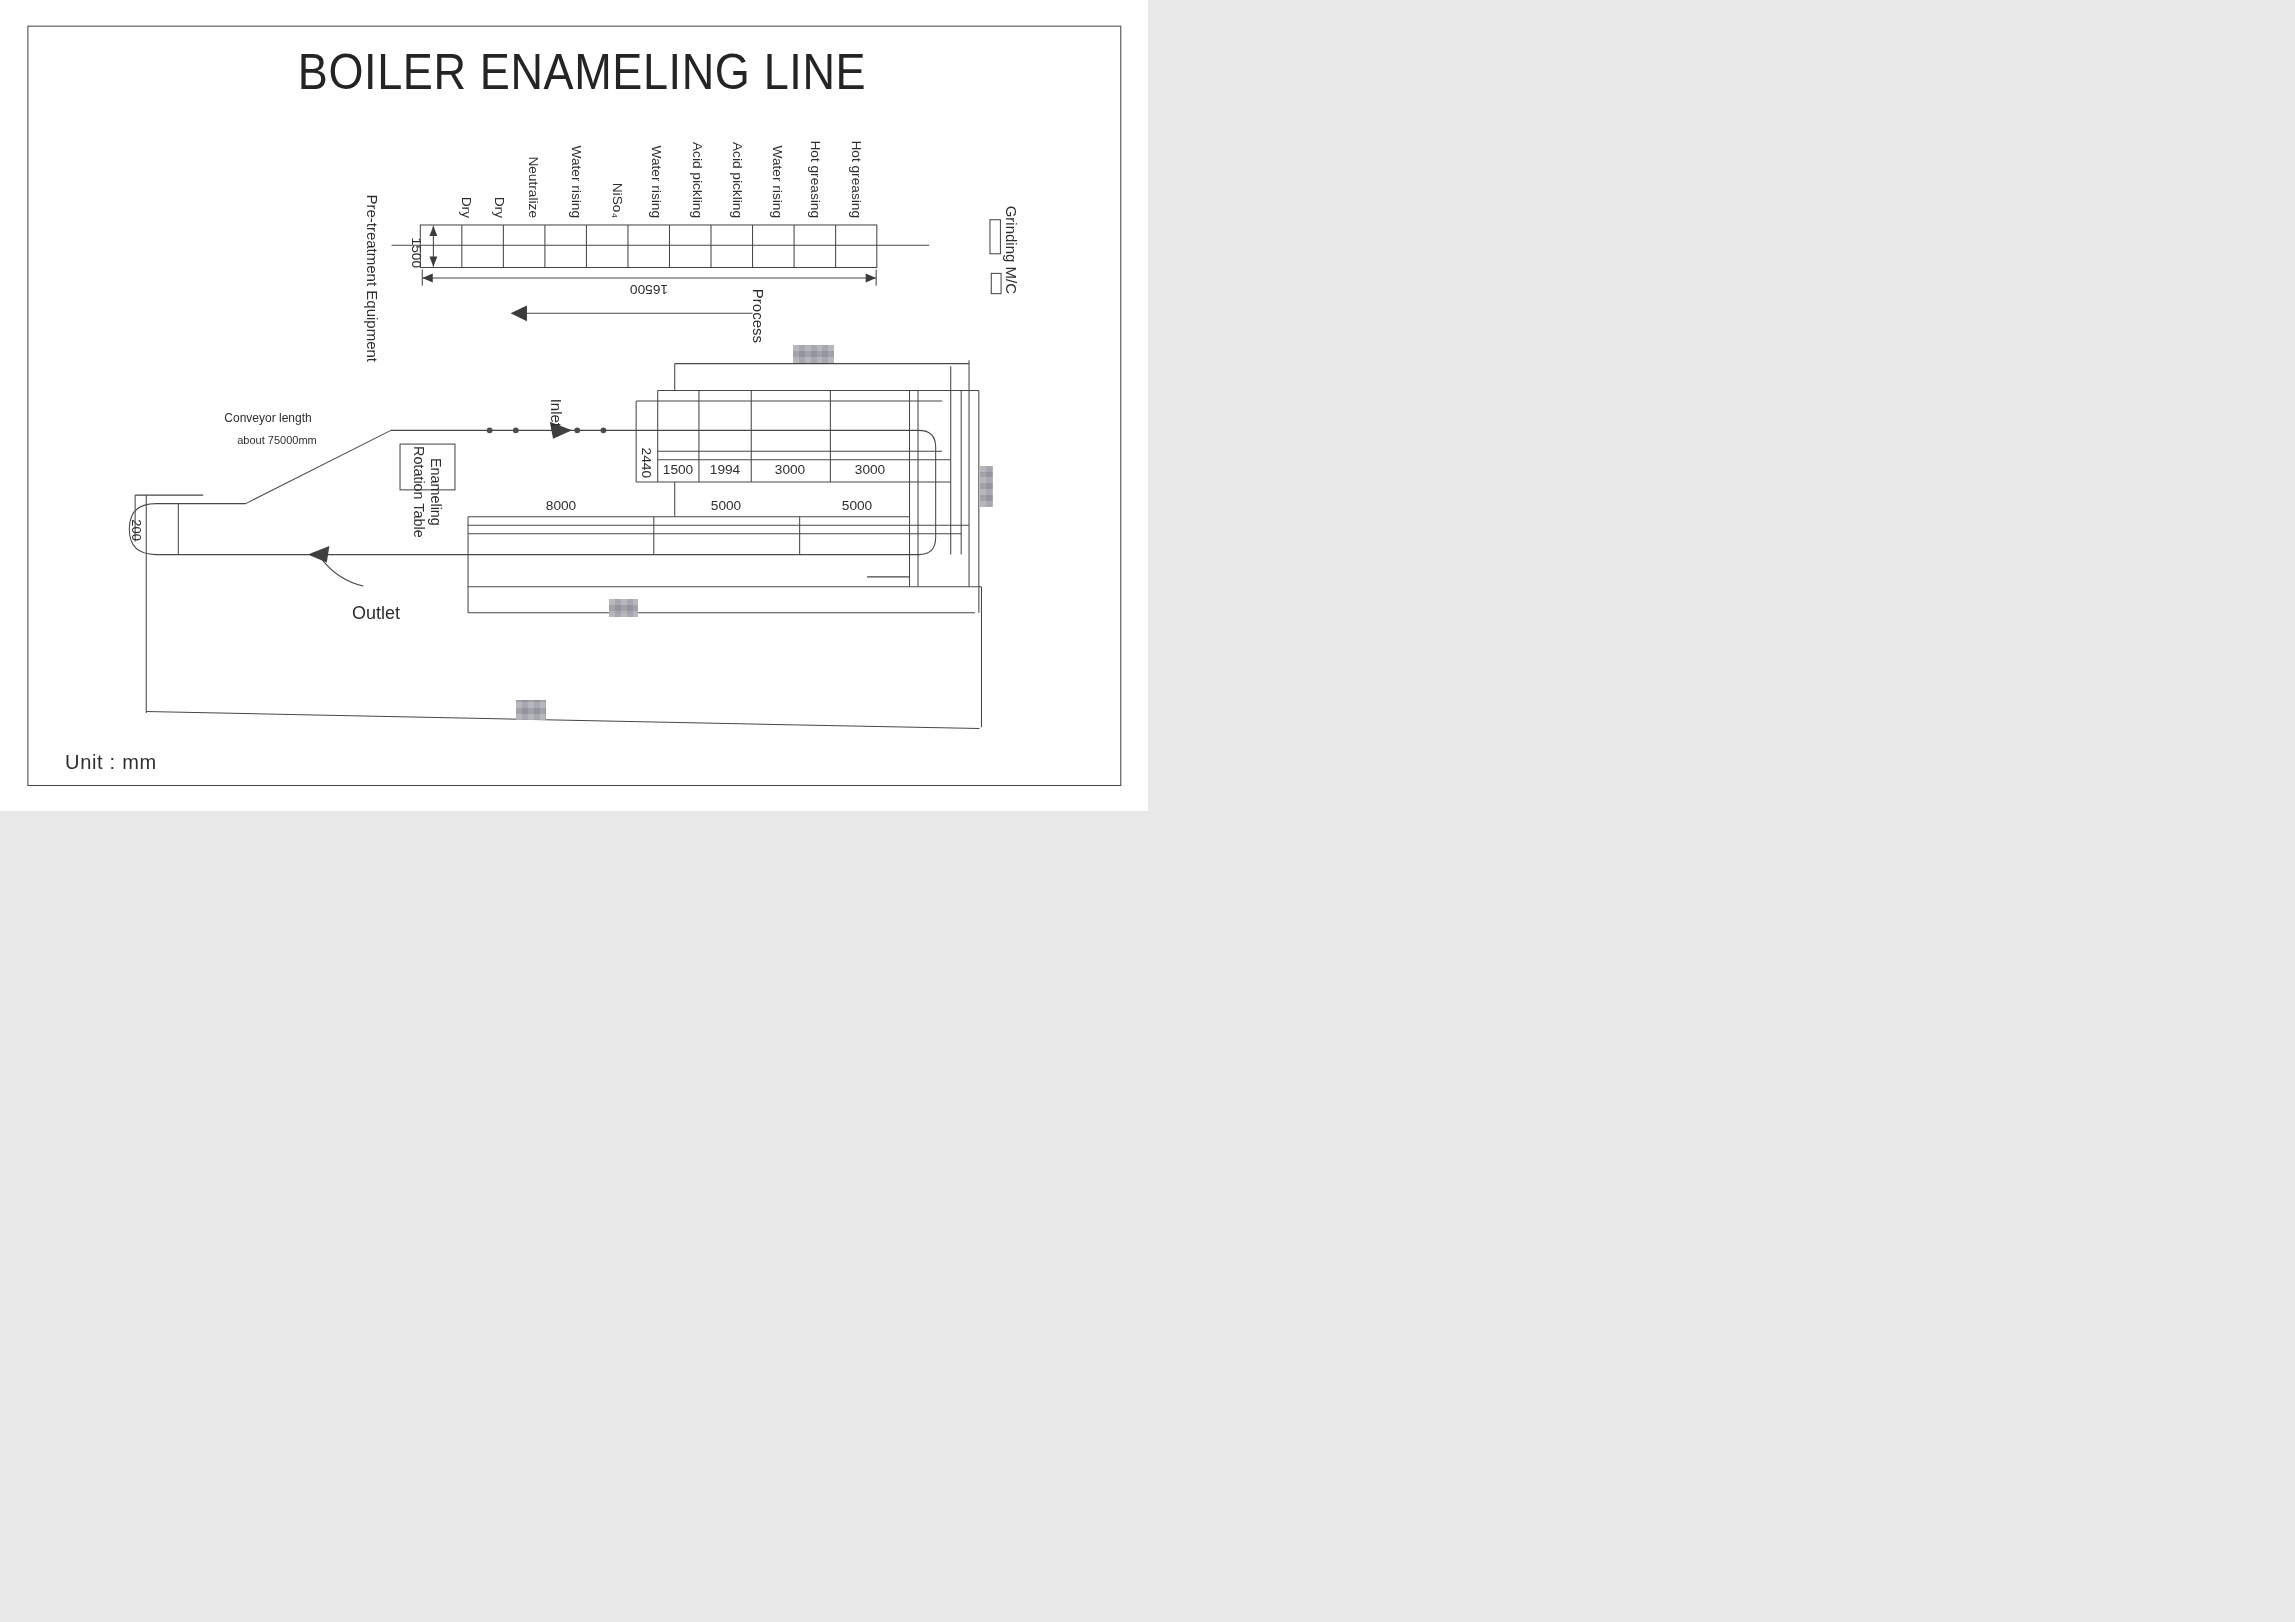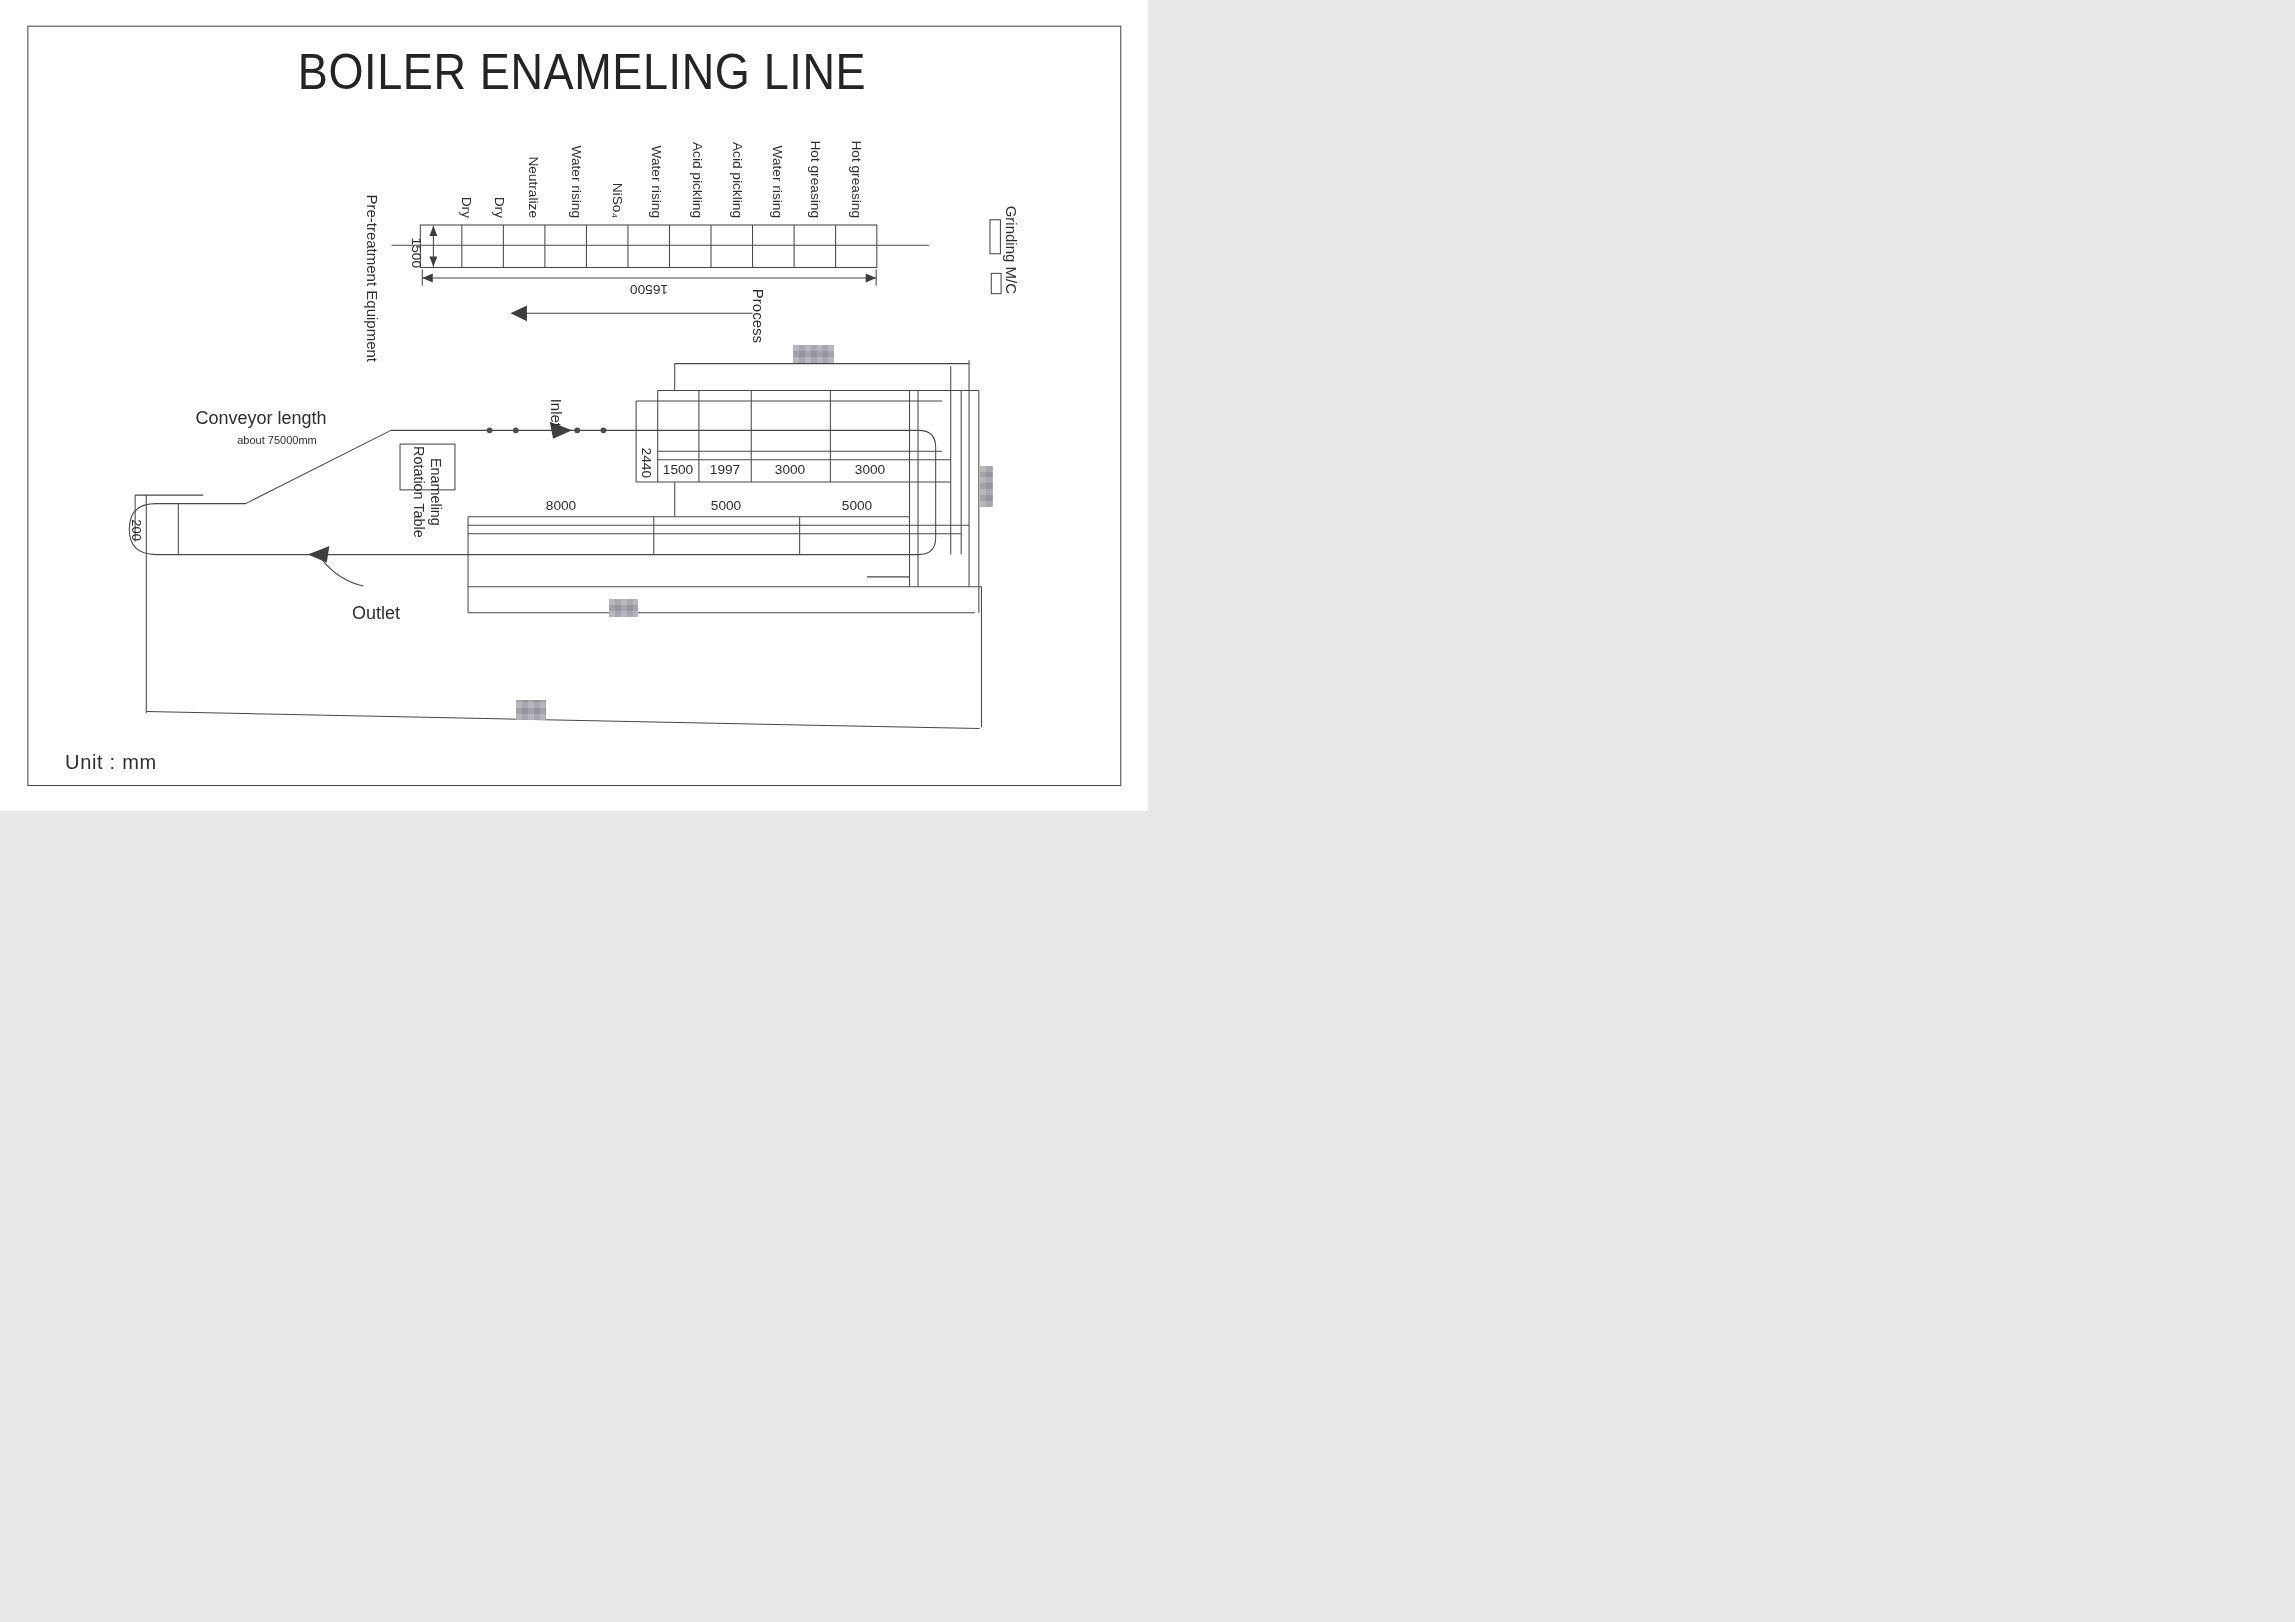--- a/index.html
+++ b/index.html
@@ -172,36 +172,36 @@
   <div class="t vt" style="left:380px; top:362px; font-size:15px">Pre-treatment Equipment</div>
 
   <div class="t vt" style="left:424px; top:268px; font-size:13.7px">1500</div>
 
   <div class="t flip" style="left:649px; top:289px; font-size:13.7px">16500</div>
 
   <div class="t vt" style="left:766px; top:343px; font-size:15px">Process</div>
 
   <div class="t vt" style="left:1019px; top:294px; font-size:15px">Grinding M/C</div>
 
-  <div class="t ctr" style="left:261px; top:419px; font-size:18px">Conveyor length</div>
+  <div class="t ctr" style="left:268px; top:419px; font-size:12px">Conveyor length</div>
   <div class="t ctr" style="left:277px; top:440px; font-size:11px">about 75000mm</div>
 
   <div class="t vt" style="left:564px; top:427px; font-size:15px">Inlet</div>
 
   <div class="t ctr" style="left:376px; top:614px; font-size:18px">Outlet</div>
 
   <div class="t vtop" style="left:444px; top:446px; font-size:14.4px; line-height:17px; text-align:center">
     <div>Enameling</div>
     <div>Rotation Table</div>
   </div>
 
   <div class="t vt" style="left:654px; top:478px; font-size:13.7px">2440</div>
 
   <div class="t ctr" style="left:678px; top:470px; font-size:13.7px">1500</div>
-  <div class="t ctr" style="left:725px; top:470px; font-size:13.7px">1997</div>
+  <div class="t ctr" style="left:725px; top:470px; font-size:13.7px">1994</div>
   <div class="t ctr" style="left:790px; top:470px; font-size:13.7px">3000</div>
   <div class="t ctr" style="left:870px; top:470px; font-size:13.7px">3000</div>
 
   <div class="t ctr" style="left:561px;  top:506px; font-size:13.7px">8000</div>
   <div class="t ctr" style="left:726px; top:506px; font-size:13.7px">5000</div>
   <div class="t ctr" style="left:857px; top:506px; font-size:13.7px">5000</div>
 
   <div class="t vt" style="left:143px; top:541px; font-size:13px">200</div>
 
   <div class="t" style="left:65px; top:751px; font-size:20px; letter-spacing:0.7px">Unit : mm</div>

